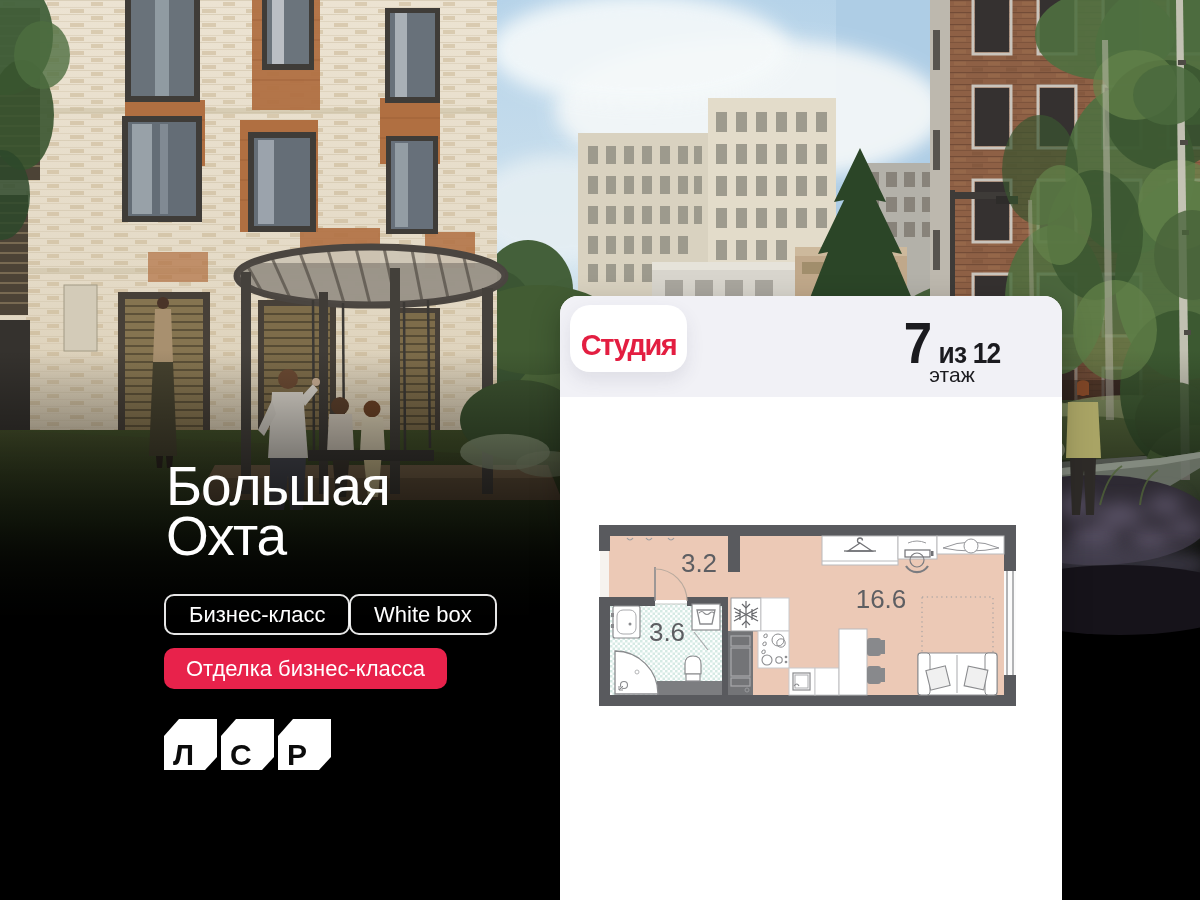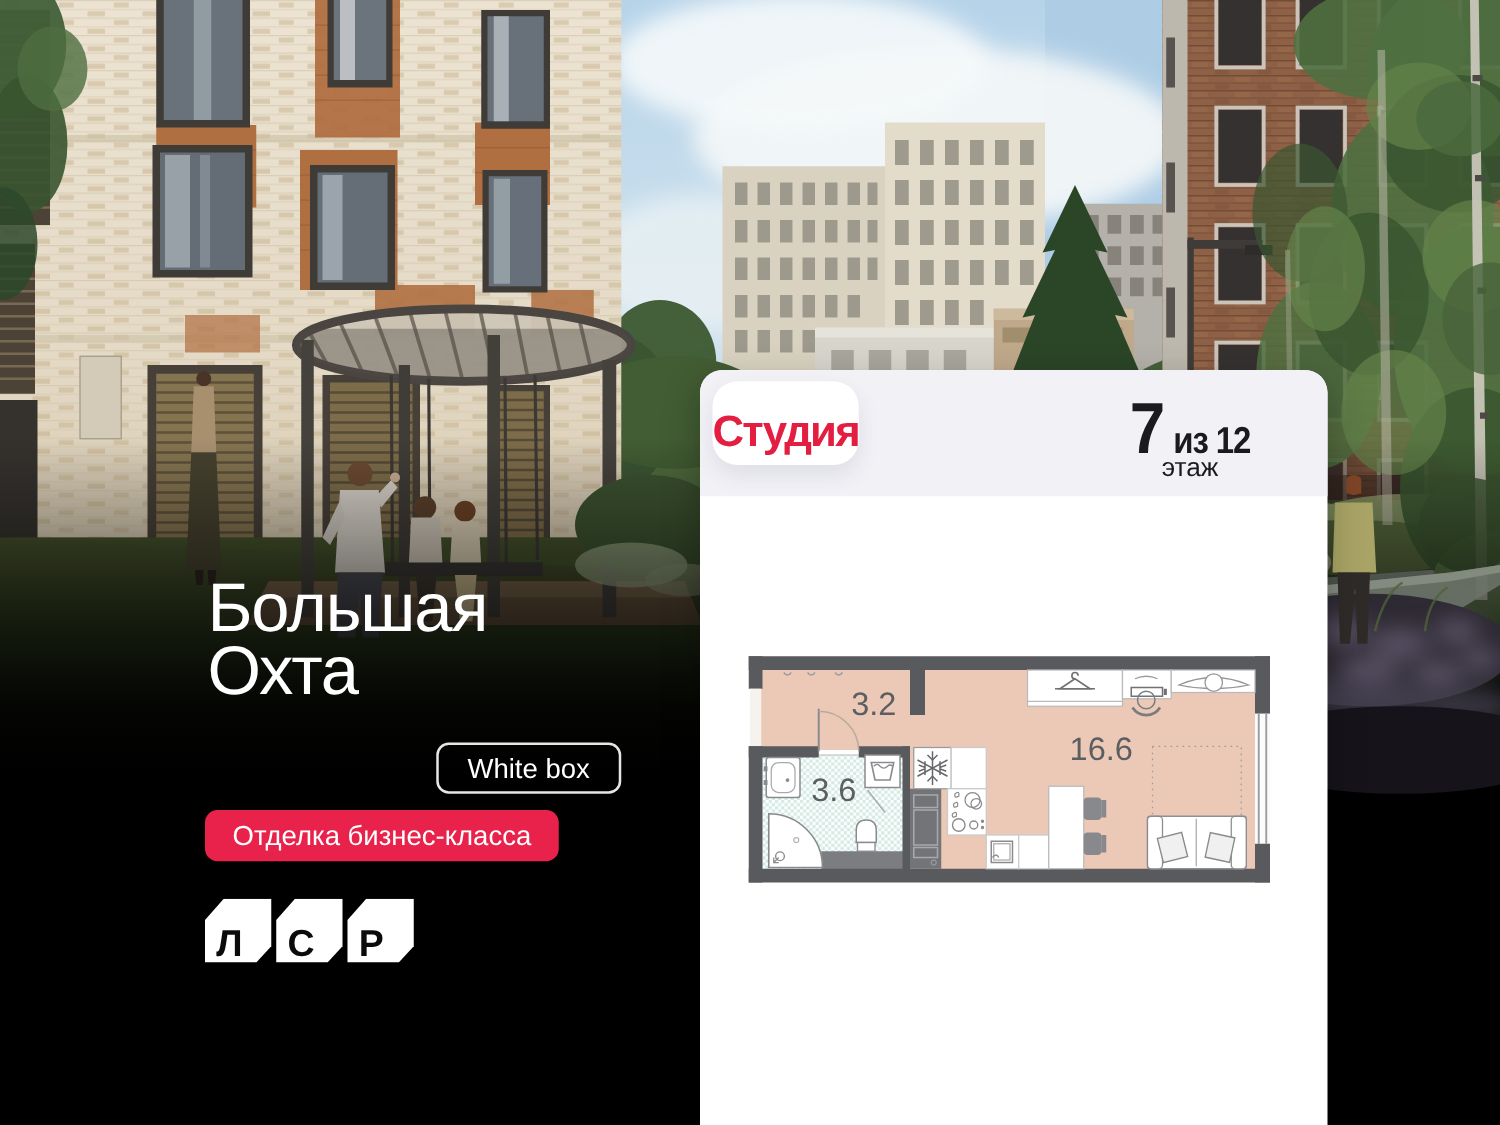--- a/index.html
+++ b/index.html
@@ -562,20 +562,21 @@
   <g>
     <circle cx="1083" cy="390" r="6" fill="#8a4424"></circle>
     <path d="M1077 384 C1077 379 1089 379 1089 384 L1089 395 L1077 395 Z" fill="#7d4526"></path>
     <path d="M1068 402 L1098 402 L1101 458 L1066 458 Z" fill="#a9a465"></path>
     <path d="M1070 458 L1096 458 L1094 515 L1086 515 L1084 470 L1080 515 L1072 515 Z" fill="#2e2b28"></path>
   </g>
 </svg>
 
 <div class="abs" style="left:166px;top:461px;color:#fff;font-size:55px;font-weight:400;line-height:50px;letter-spacing:-1px;">Большая<br>Охта</div>
 
+<div class="abs" style="left:164px;top:594px;height:37px;border:2px solid rgba(255,255,255,0.9);border-radius:10px;color:#fff;font-size:22px;line-height:37px;padding:0 23px;">Бизнес-класс</div>
 
 <div class="abs" style="left:349px;top:594px;height:37px;border:2px solid rgba(255,255,255,0.9);border-radius:10px;color:#fff;font-size:22px;line-height:37px;padding:0 23px;">White box</div>
 
 <div class="abs" style="left:164px;top:648px;height:41px;background:#e8224b;border-radius:10px;color:#fff;font-size:22px;line-height:41px;padding:0 22px;">Отделка бизнес-класса</div>
 
 <svg class="abs" style="left:164px;top:719px" width="168" height="51" viewBox="0 0 168 51">
 
   <path d="M15 0 L53 0 L53 38 L41 51 L0 51 L0 17 Z" fill="#fff"></path>
 
   <path d="M72 0 L110 0 L110 38 L98 51 L57 51 L57 17 Z" fill="#fff"></path>
@@ -585,21 +586,21 @@
     <text x="9" y="46">Л</text>
     <text x="66" y="46">С</text>
     <text x="123" y="46">Р</text>
   </g>
 </svg>
 
 <div class="abs" style="left:560px;top:296px;width:502px;height:604px;background:#fff;border-radius:18px 18px 0 0;box-shadow:0 10px 30px rgba(0,0,0,0.25);"></div>
 
 <div class="abs" style="left:560px;top:296px;width:502px;height:101px;background:#f1f1f6;border-radius:18px 18px 0 0;"></div>
 
-<div class="abs" style="left:570px;top:305px;width:117px;height:67px;background:#fff;border-radius:20px;box-shadow:0 8px 18px rgba(60,60,90,0.10);color:#e31e41;font-size:35px;font-weight:700;letter-spacing:-1.5px;text-align:center;line-height:81px;">Студия</div>
+<div class="abs" style="left:570px;top:305px;width:117px;height:67px;background:#fff;border-radius:20px;box-shadow:0 8px 18px rgba(60,60,90,0.10);color:#e31e41;font-size:29px;font-weight:700;letter-spacing:-1.5px;text-align:center;line-height:81px;">Студия</div>
 
 
 <div class="abs" style="left:862px;top:300px;width:180px;height:101px;text-align:center;color:#1b1b1f;">
   <div style="margin-top:17px;font-size:58px;font-weight:700;line-height:52px;transform:scaleX(0.88);transform-origin:50% 50%;">7<span style="font-size:30px;letter-spacing:-1px;"> из 12</span></div>
   <div style="font-size:21px;margin-top:-16px;">этаж</div>
 </div>
 
 <svg class="abs" style="left:0;top:0" width="1200" height="900" viewBox="0 0 1200 900">
   <defs>
     <pattern id="bathTile" width="5" height="5" patternUnits="userSpaceOnUse">

